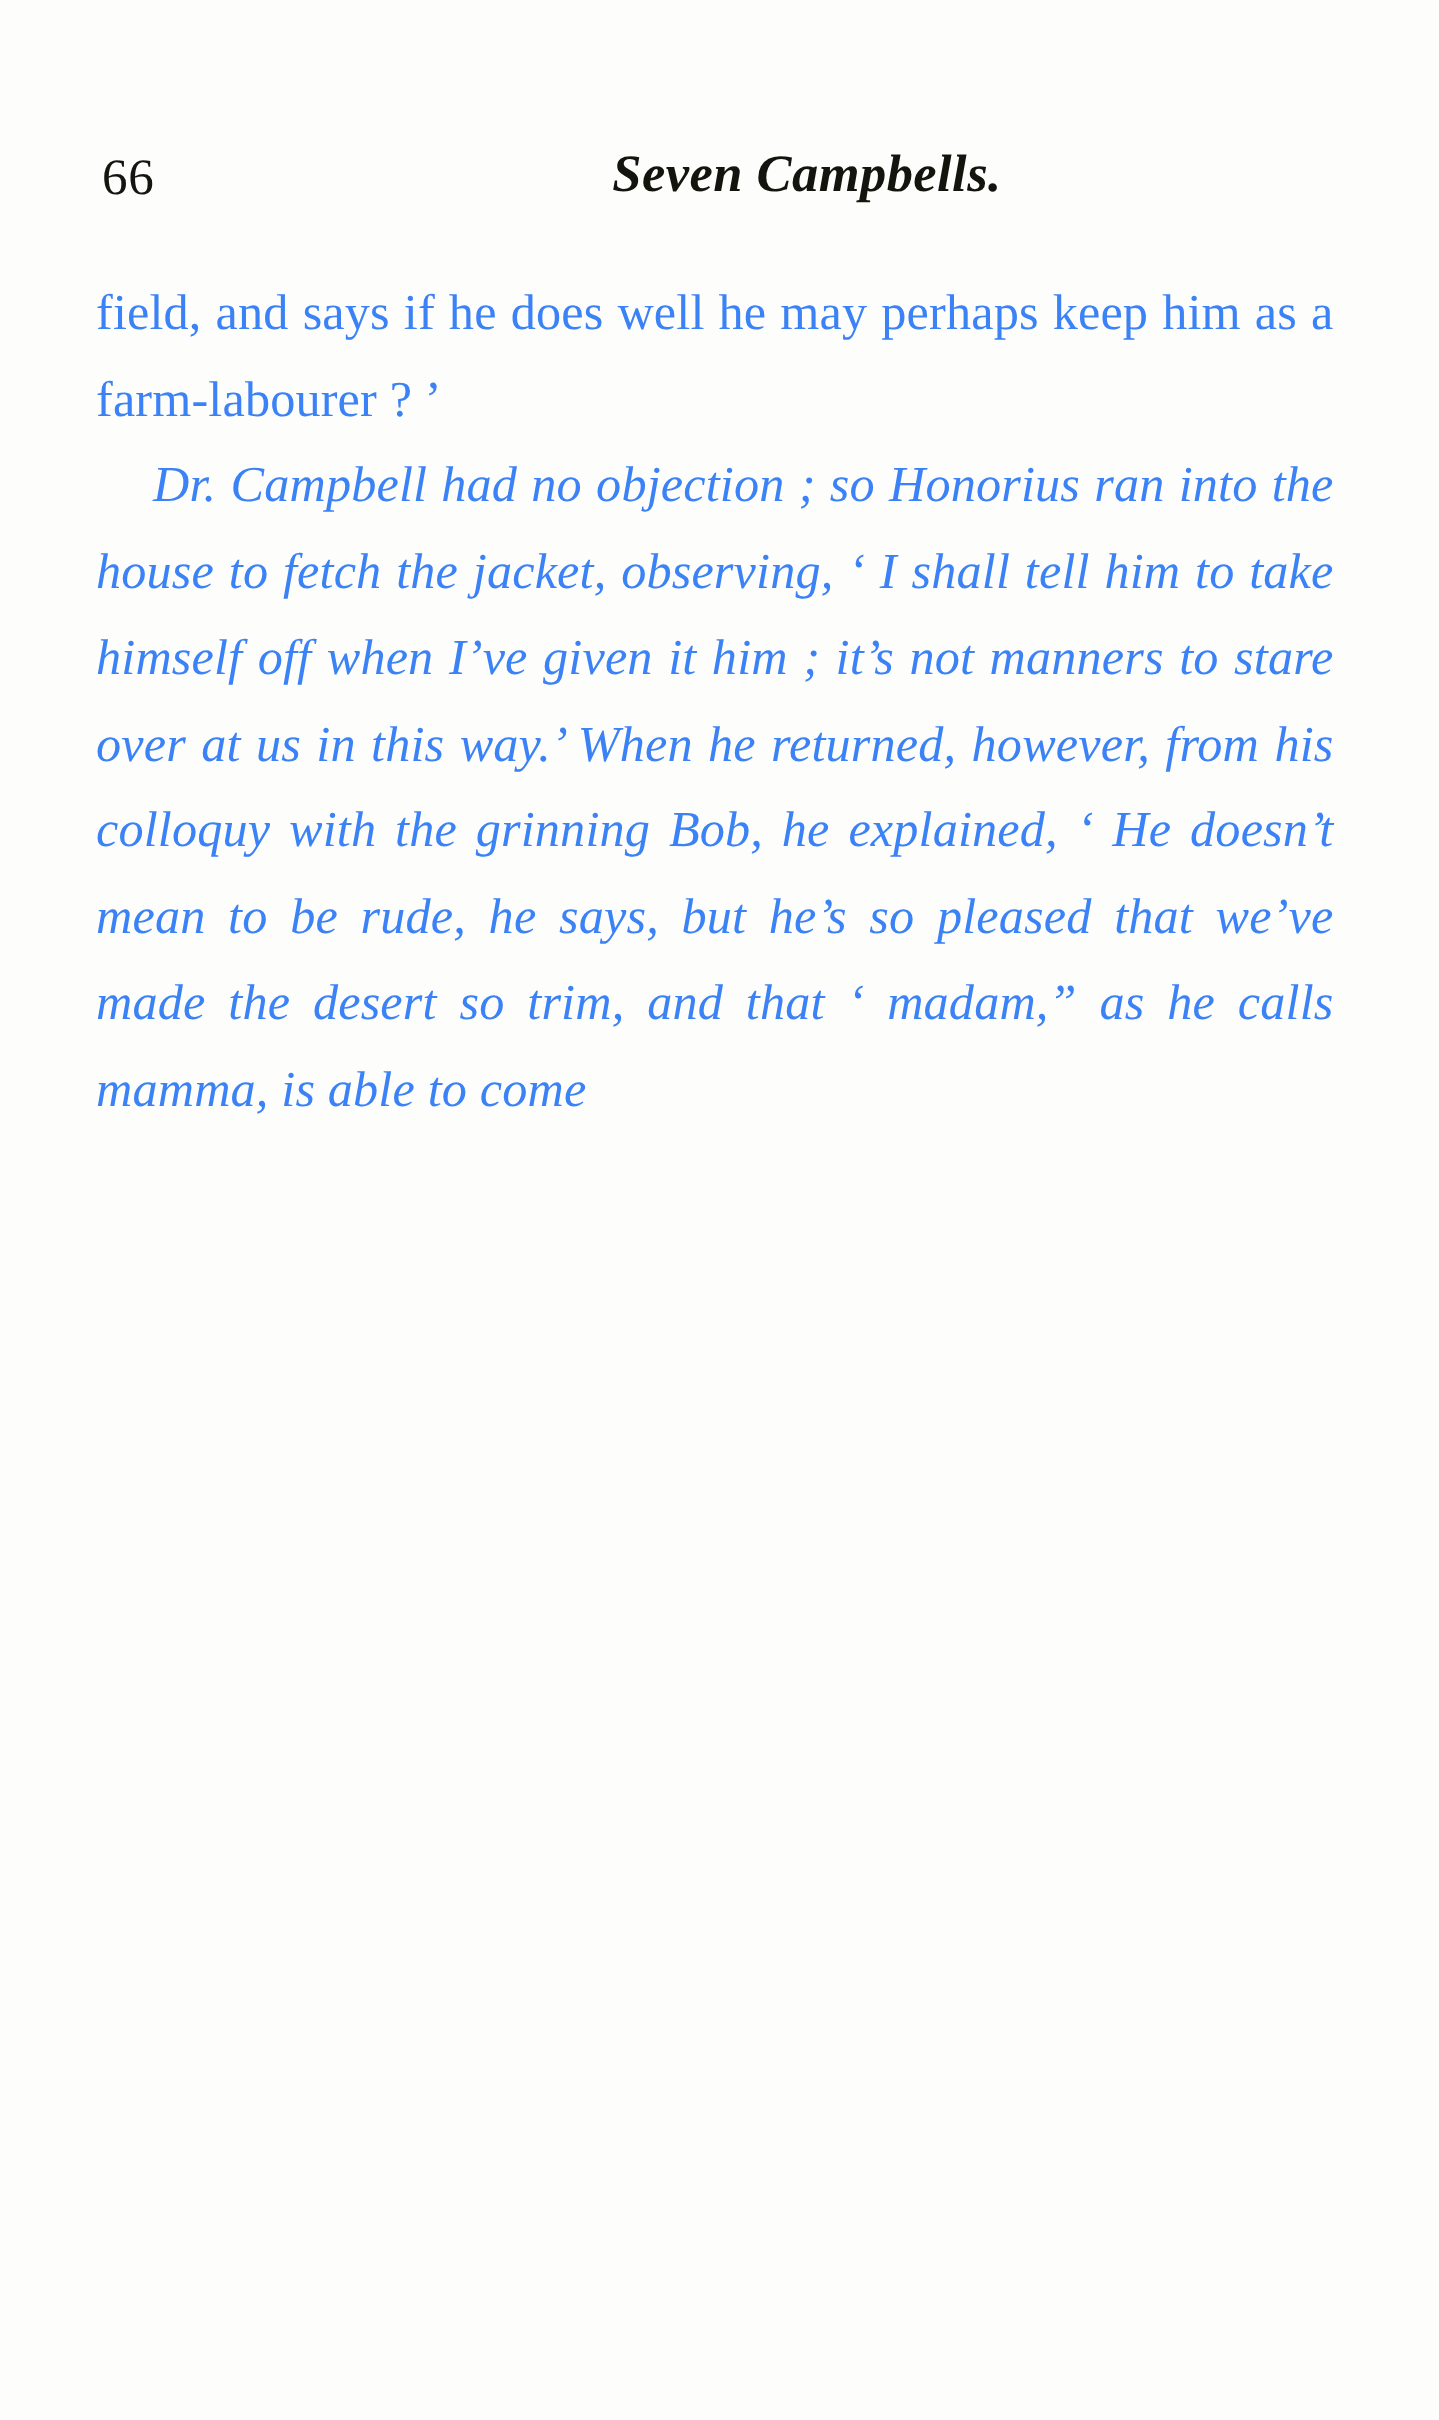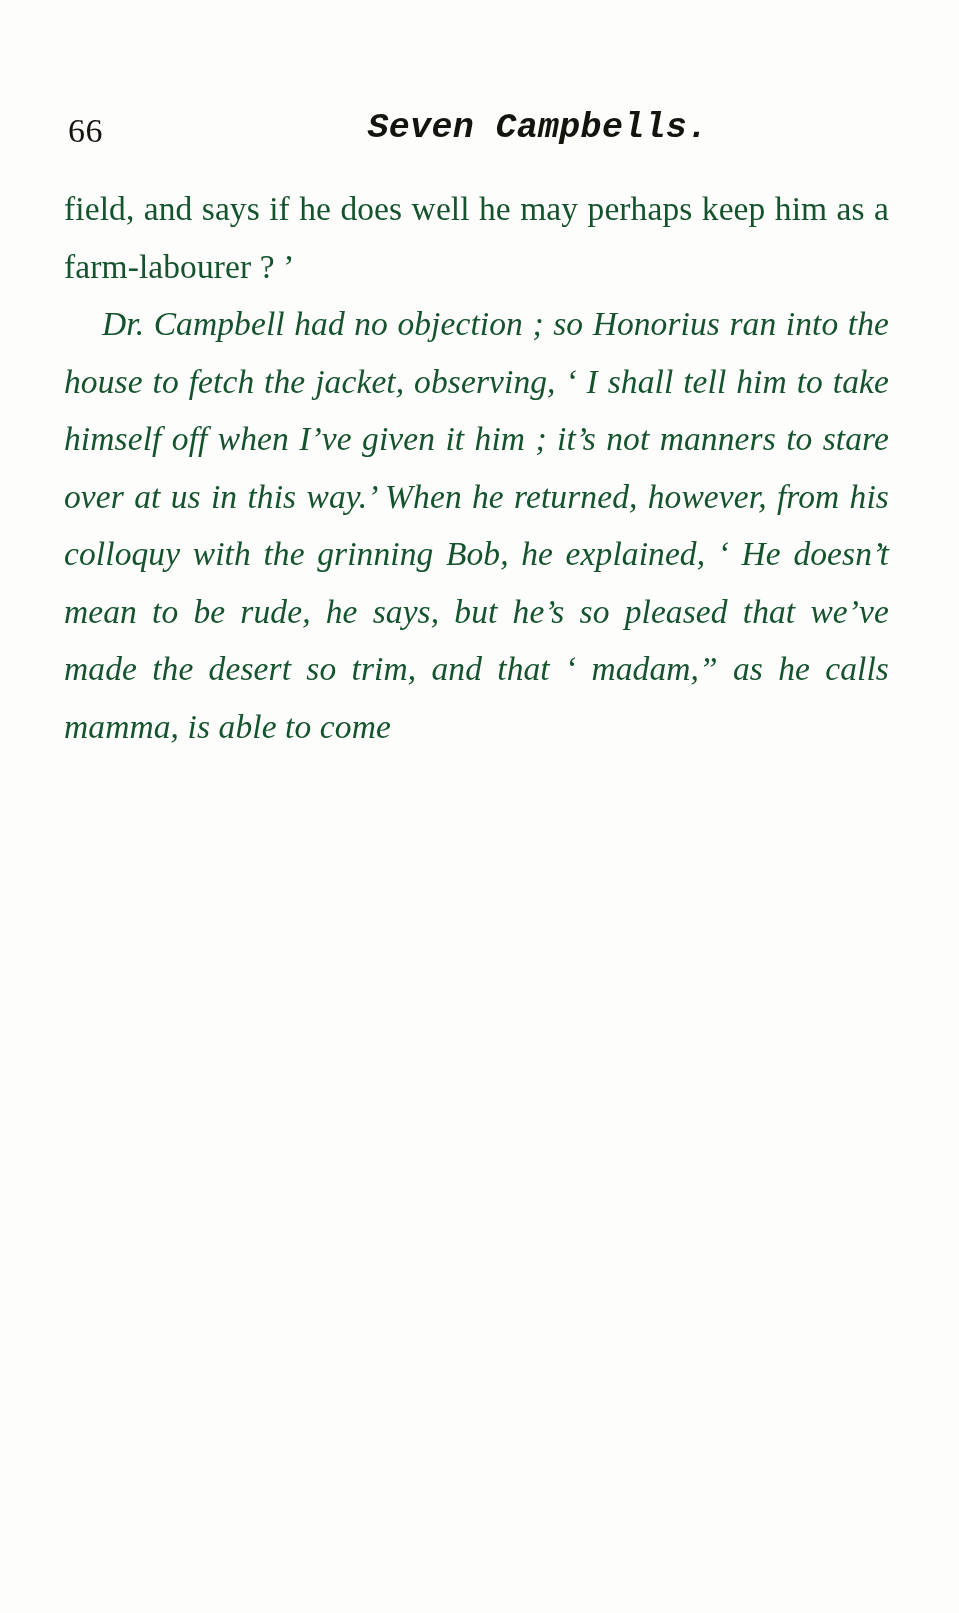--- a/index.html
+++ b/index.html
@@ -21,56 +21,55 @@
     width: 959px;
     height: 1613px;
     background: #fdfdfb;
   }
   .header {
     position: absolute;
     top: 96px;
     left: 68px;
     width: 820px;
     height: 52px;
-    margin-top: 12px;
   }
   .folio {
     position: absolute;
     left: 0;
     top: 4px;
     font-size: 34px;
     letter-spacing: 0.5px;
     color: #15150f;
   }
   .running-title {
     position: absolute;
     left: 260px;
     top: 0;
     width: 420px;
     text-align: center;
     font-style: italic;
     font-size: 35px;
-    font-family: Liberation Mono, monospace;
+    font-family: Liberation Serif, serif;
     font-weight: 600;
     letter-spacing: 0.3px;
     color: #14140f;
   }
   .body-text {
     position: absolute;
     top: 180px;
     left: 64px;
     width: 825px;
   }
   .para {
     margin: 0;
     font-size: 33.5px;
     line-height: 57.5px;
     text-align: justify;
     text-justify: inter-word;
-    color: #14532d;
+    color: #3b82f6;
     letter-spacing: 0.1px;
   }
   .para.indent {
     text-indent: 38px;
   }
   .para:last-child {
     text-align: justify;
     font-style: italic;
   }
 </style>

